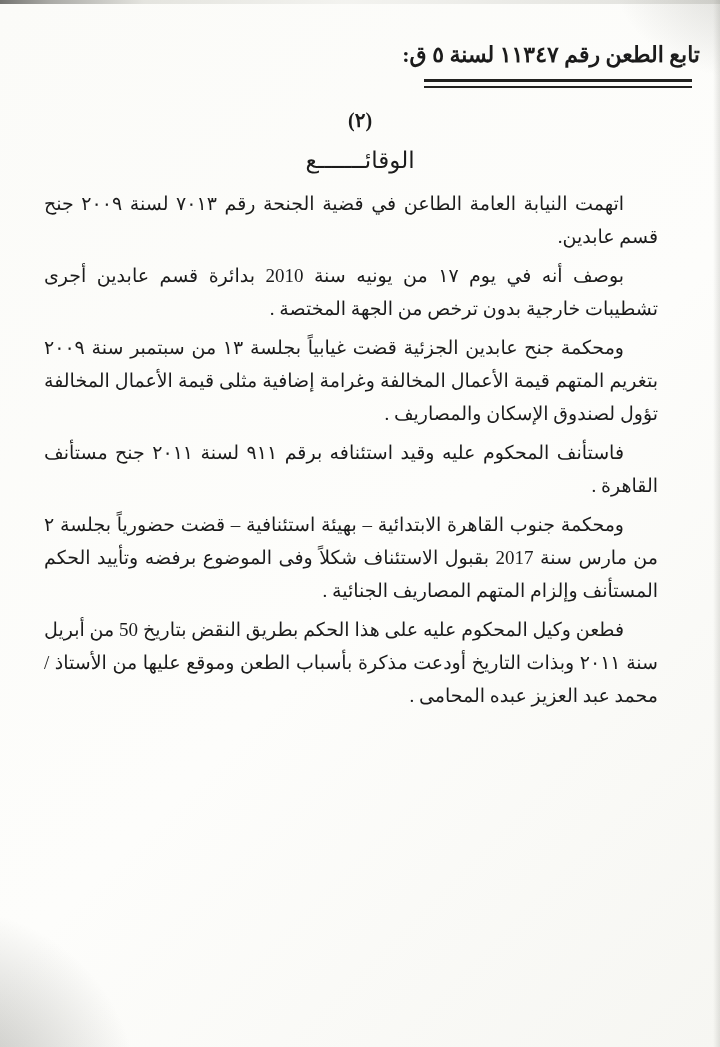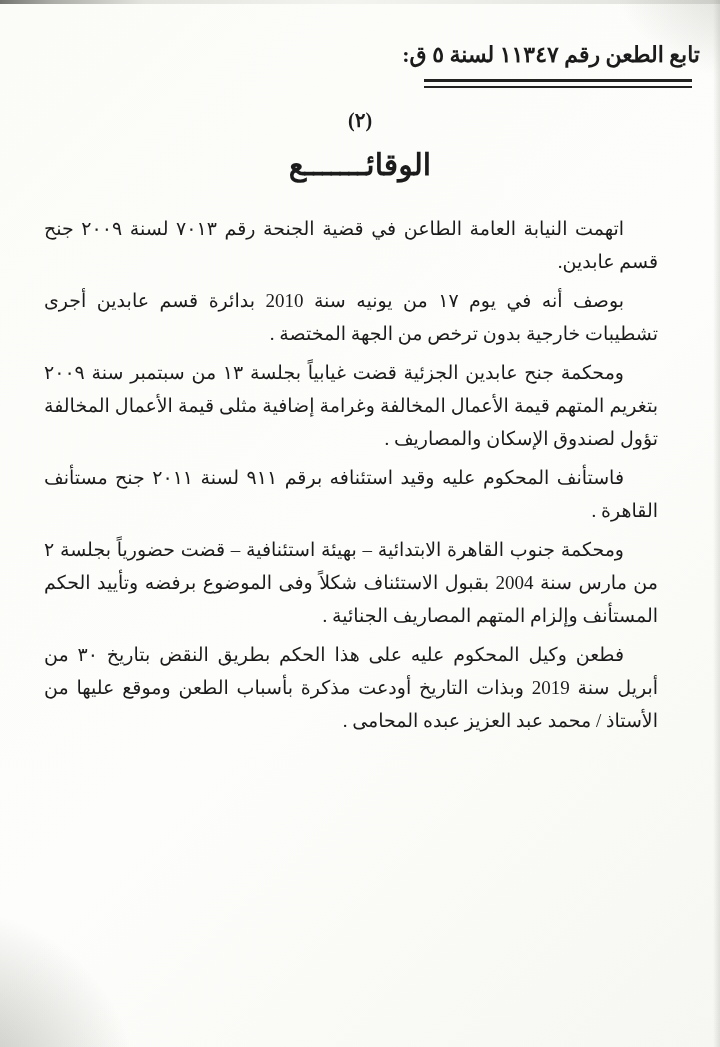--- a/index.html
+++ b/index.html
@@ -53,25 +53,25 @@
   }
   .page-number {
     margin-top: 20px;
     text-align: center;
     font-size: 20px;
     font-weight: bold;
   }
   .section-title {
     margin-top: 15px;
     text-align: center;
-    font-size: 30px;
-    font-weight: bold;
+    font-size: 23px;
+    font-weight: normal;
   }
   .body-text {
-    margin: 30px 62px 0 44px;
+    margin: 13px 62px 0 44px;
     font-size: 19px;
     line-height: 33px;
     text-align: justify;
   }
   .body-text p {
     margin: 0 0 6px 0;
     text-indent: 34px;
   }
 </style>
 </head>
@@ -90,17 +90,17 @@
 
   <div class="page-number">(٢)</div>
 
   <div class="section-title">الوقائـــــــع</div>
 
   <div class="body-text">
     <p>اتهمت النيابة العامة الطاعن في قضية الجنحة رقم ٧٠١٣ لسنة ٢٠٠٩ جنح قسم عابدين.</p>
     <p>بوصف أنه في يوم ١٧ من يونيه سنة 2010 بدائرة قسم عابدين أجرى تشطيبات خارجية بدون ترخص من الجهة المختصة .</p>
     <p>ومحكمة جنح عابدين الجزئية قضت غيابياً بجلسة ١٣ من سبتمبر سنة ٢٠٠٩ بتغريم المتهم قيمة الأعمال المخالفة وغرامة إضافية مثلى قيمة الأعمال المخالفة تؤول لصندوق الإسكان والمصاريف .</p>
     <p>فاستأنف المحكوم عليه وقيد استئنافه برقم ٩١١ لسنة ٢٠١١ جنح مستأنف القاهرة .</p>
-    <p>ومحكمة جنوب القاهرة الابتدائية – بهيئة استئنافية – قضت حضورياً بجلسة ٢ من مارس سنة 2004 بقبول الاستئناف شكلاً وفى الموضوع برفضه وتأييد الحكم المستأنف وإلزام المتهم المصاريف الجنائية .</p>
-    <p>فطعن وكيل المحكوم عليه على هذا الحكم بطريق النقض بتاريخ ٣٠ من أبريل سنة 2019 وبذات التاريخ أودعت مذكرة بأسباب الطعن وموقع عليها من الأستاذ / محمد عبد العزيز عبده المحامى .</p>
+    <p>ومحكمة جنوب القاهرة الابتدائية – بهيئة استئنافية – قضت حضورياً بجلسة ٢ من مارس سنة 2017 بقبول الاستئناف شكلاً وفى الموضوع برفضه وتأييد الحكم المستأنف وإلزام المتهم المصاريف الجنائية .</p>
+    <p>فطعن وكيل المحكوم عليه على هذا الحكم بطريق النقض بتاريخ 50 من أبريل سنة ٢٠١١ وبذات التاريخ أودعت مذكرة بأسباب الطعن وموقع عليها من الأستاذ / محمد عبد العزيز عبده المحامى .</p>
   </div>
 
 </div>
 
 </body></html>

